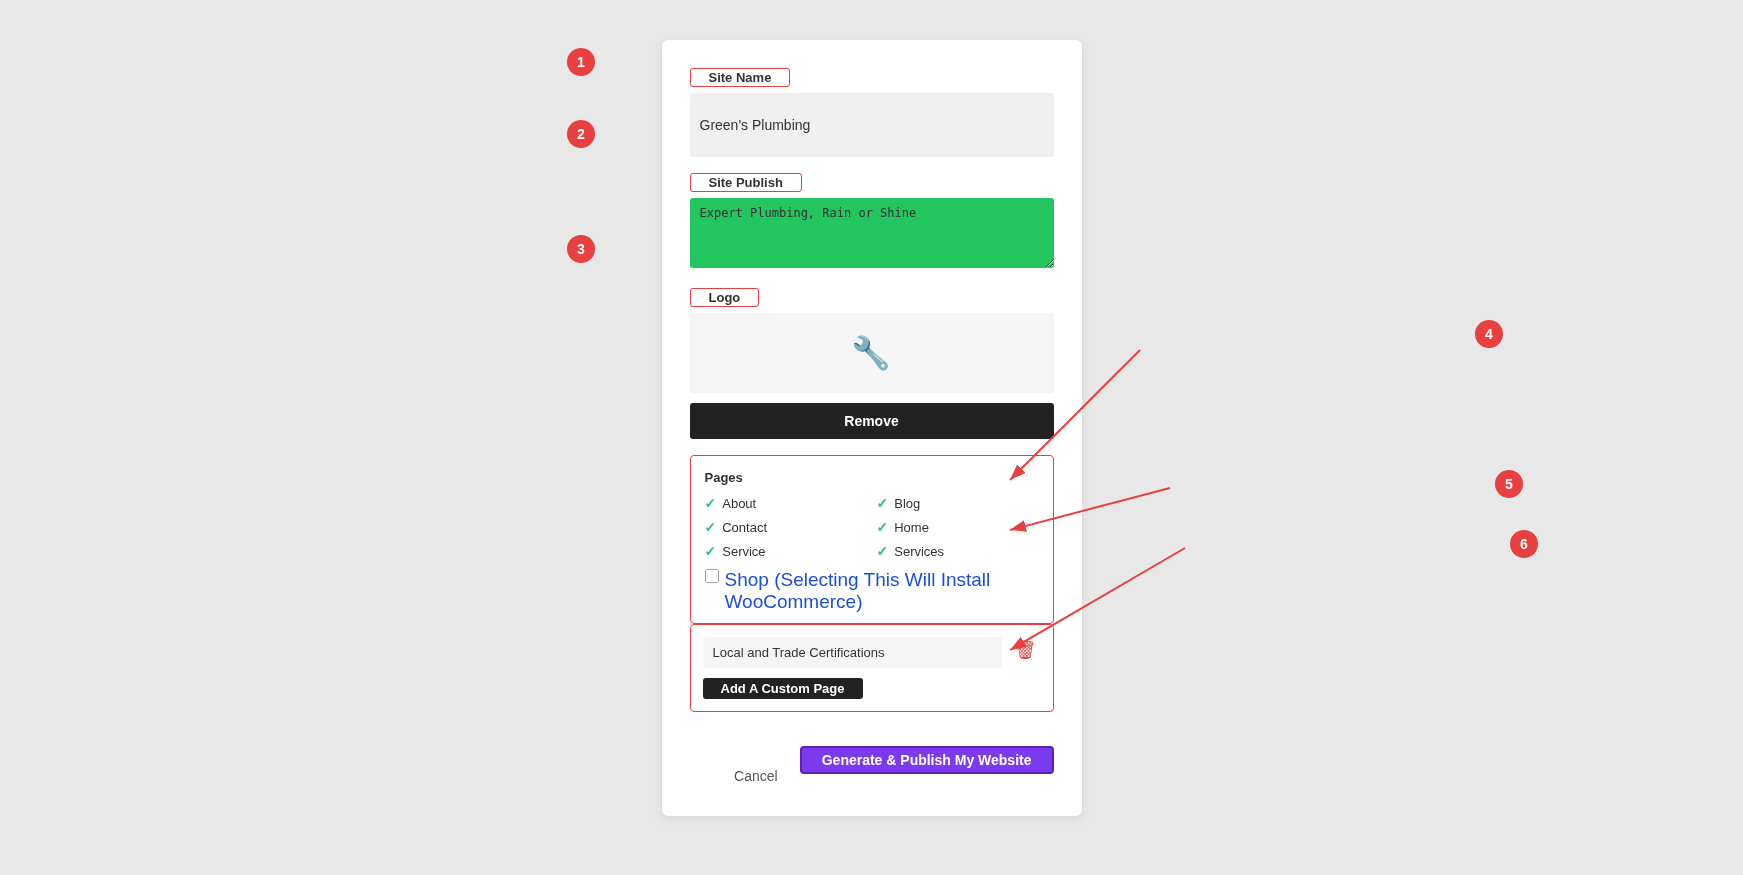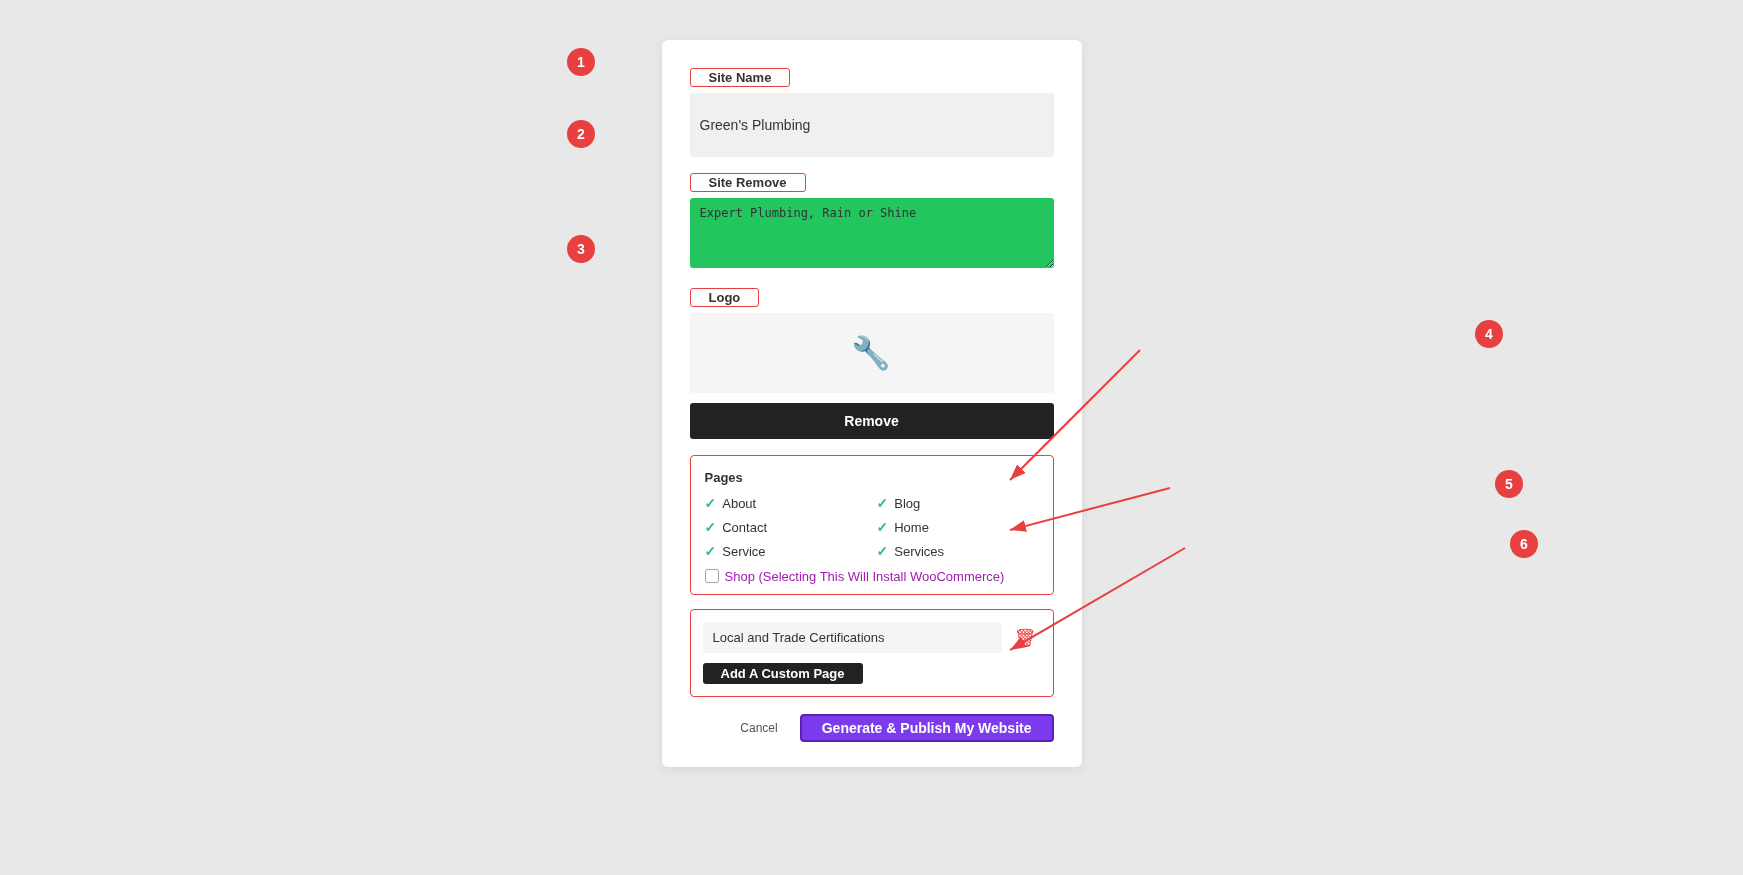--- a/index.html
+++ b/index.html
@@ -102,21 +102,20 @@
       font-size: 14px;
       font-weight: 600;
       cursor: pointer;
     }
 
     
     .pages-section {
       border: 1.5px solid #e84040;
       border-radius: 4px;
       padding: 14px 14px 10px 14px;
-      margin-bottom: 14px;
     }
 
     .pages-title {
       font-size: 13px;
       font-weight: 600;
       color: #333;
       margin-bottom: 10px;
     }
 
     .pages-grid {
@@ -145,37 +144,37 @@
       border: 1.5px solid #aaa;
       border-radius: 2px;
       background: #fff;
       flex-shrink: 0;
     }
 
     .shop-item {
       display: flex;
       align-items: flex-start;
       gap: 6px;
-      font-size: 13px;
-      color: #a21caf;
+      font-size: 19px;
+      color: #1d4ed8;
       grid-column: 1 / -1;
       margin-top: 2px;
     }
 
     
     .custom-page-section {
       border: 1.5px solid #e84040;
       border-radius: 4px;
       padding: 12px 12px 12px 12px;
       margin-bottom: 16px;
     }
 
     .custom-input-row {
       display: flex;
-      align-items: center;
+      align-items: flex-start;
       gap: 8px;
       margin-bottom: 10px;
     }
 
     .custom-input {
       flex: 1;
       background: #f5f5f5;
       border: none;
       border-radius: 3px;
       padding: 8px 10px;
@@ -209,23 +208,24 @@
       display: flex;
       align-items: center;
       justify-content: flex-end;
       gap: 12px;
     }
 
     .cancel-btn {
       background: none;
       border: none;
       color: #555;
-      font-size: 12px;
+      font-size: 14px;
       cursor: pointer;
       padding: 8px 10px;
+      margin-top: 32px;
     }
 
     .publish-btn {
       background: #7c3aed;
       color: #fff;
       border: 2px solid #5b21b6;
       border-radius: 4px;
       padding: 4px 20px;
       font-size: 14px;
       font-weight: 700;
@@ -295,21 +295,21 @@
   </div>
 
   <div class="form-card">
 
     <div class="field-group">
       <span class="field-label">Site Name</span>
       <input class="field-input" type="text" value="Green's Plumbing" style="">
     </div>
 
     <div class="field-group">
-      <span class="field-label">Site Remove</span>
+      <span class="field-label">Site Publish</span>
       <textarea class="field-textarea" style="">Expert Plumbing, Rain or Shine</textarea>
     </div>
 
     <div class="field-group">
       <span class="field-label">Logo</span>
       <div class="logo-area">
         <span class="logo-icon">🔧</span>
       </div>
       <div class="btn-row">
         <button class="btn-dark">Remove</button>

